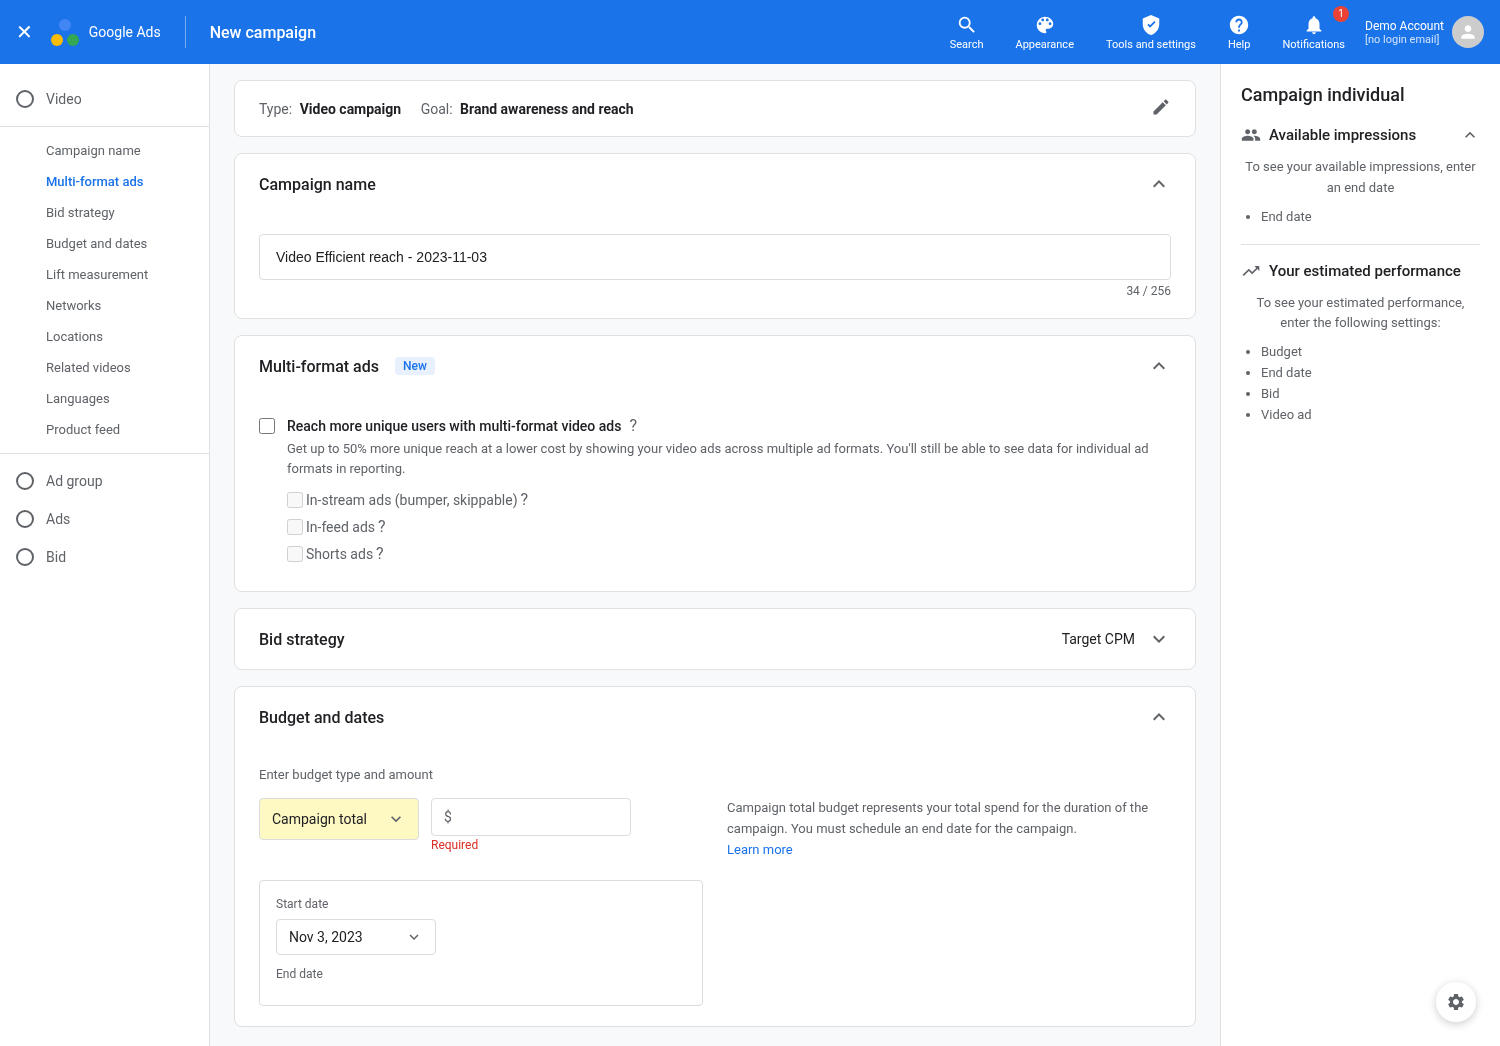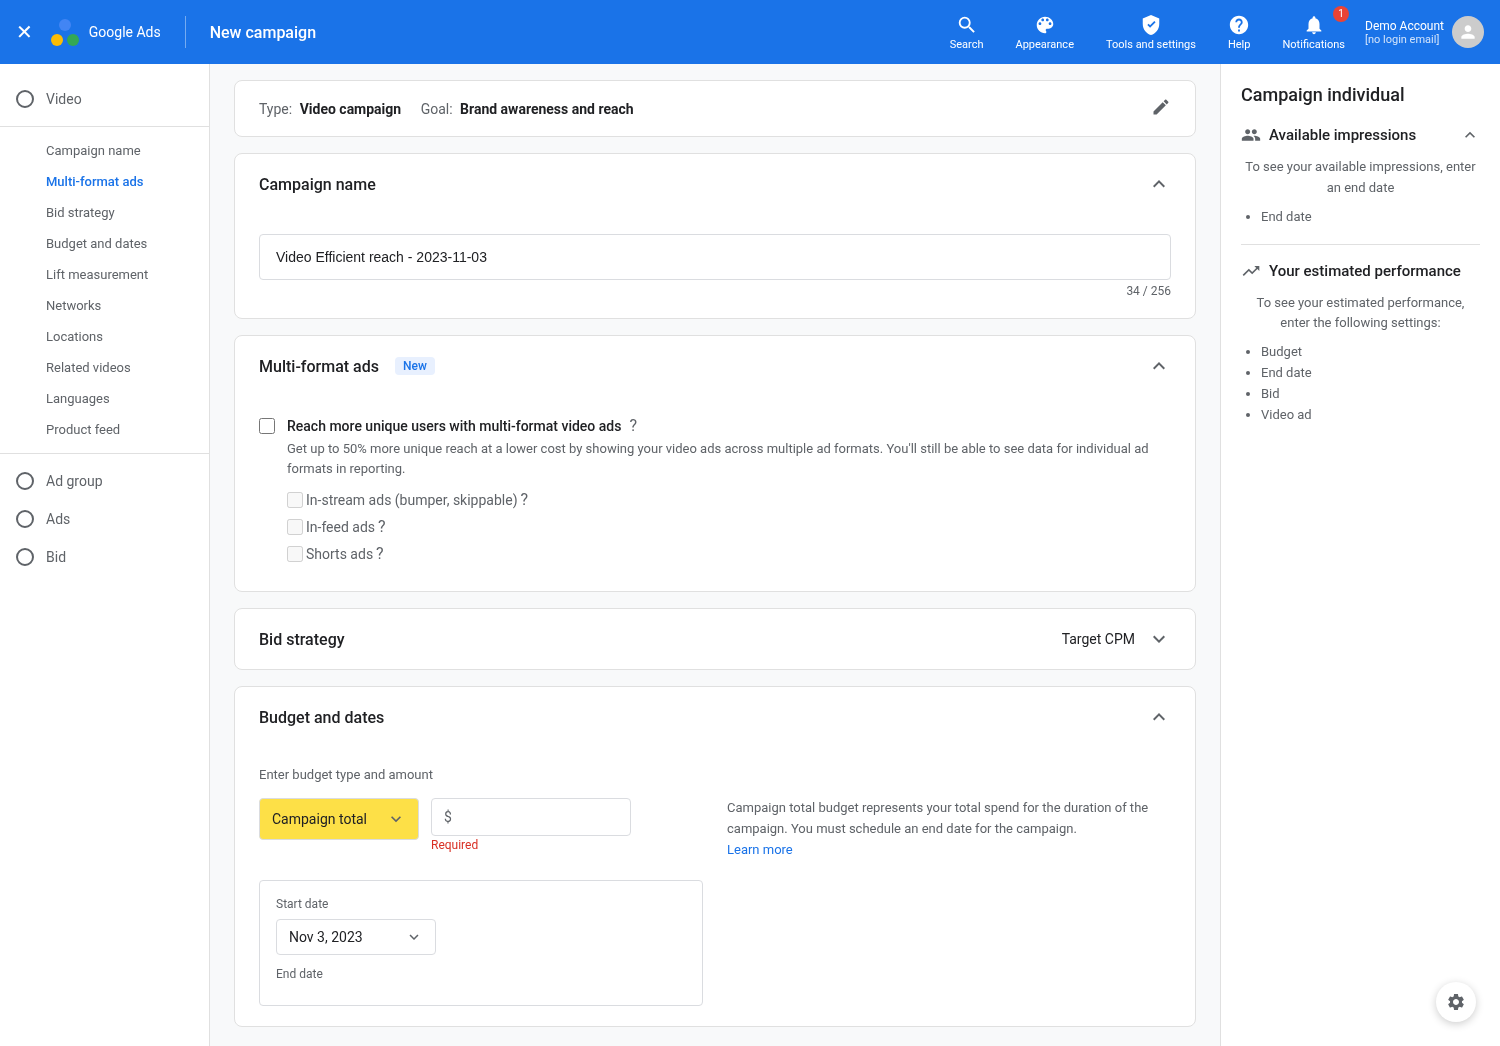--- a/index.html
+++ b/index.html
@@ -68,21 +68,21 @@
 
     
     .bid-strategy-row { display: flex; align-items: center; justify-content: space-between; padding: 18px 24px; cursor: pointer; }
 
     
     .budget-grid { display: grid; grid-template-columns: 1fr 1fr; gap: 24px; }
     .budget-left { display: flex; flex-direction: column; gap: 12px; }
     .budget-right { font-size: 13px; color: #5f6368; line-height: 1.6; }
     .budget-right a { color: #1a73e8; text-decoration: none; }
     .budget-row { display: flex; gap: 12px; align-items: flex-start; }
-    .select-field { border: 1px solid #dadce0; border-radius: 4px; padding: 10px 12px; font-size: 14px; color: #202124; background: #fde047; display: flex; align-items: center; justify-content: space-between; cursor: pointer; min-width: 160px; }
+    .select-field { border: 1px solid #dadce0; border-radius: 4px; padding: 10px 12px; font-size: 14px; color: #202124; background: #fef9c3; display: flex; align-items: center; justify-content: space-between; cursor: pointer; min-width: 160px; }
     .money-field { border: 1px solid #dadce0; border-radius: 4px; padding: 10px 12px; font-size: 14px; color: #202124; display: flex; align-items: center; gap: 8px; min-width: 200px; }
     .money-field input { border: none; outline: none; font-size: 14px; width: 100%; }
 
     
     .date-section { border: 1px solid #dadce0; border-radius: 4px; padding: 16px; margin-top: 16px; }
     .date-label { font-size: 12px; color: #5f6368; margin-bottom: 8px; }
     .date-select { border: 1px solid #dadce0; border-radius: 4px; padding: 8px 12px; font-size: 14px; display: flex; align-items: center; justify-content: space-between; cursor: pointer; width: 160px; }
 
     
     .right-panel { width: 280px; background: white; border-left: 1px solid #e0e0e0; overflow-y: auto; flex-shrink: 0; padding: 20px; }

